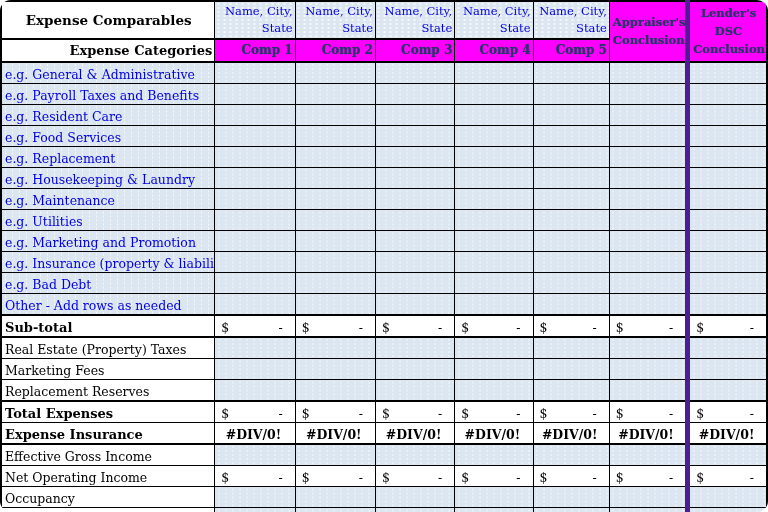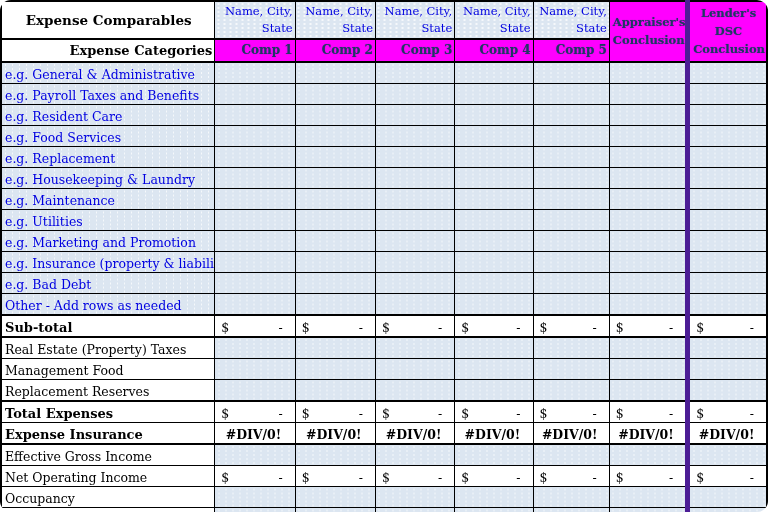--- a/index.html
+++ b/index.html
@@ -263,21 +263,21 @@
           <td>Real Estate (Property) Taxes</td>
           <td class="cell-blue"></td>
           <td class="cell-blue"></td>
           <td class="cell-blue"></td>
           <td class="cell-blue"></td>
           <td class="cell-blue"></td>
           <td class="cell-blue"></td>
           <td class="thickL cell-blue"></td>
         </tr>
         <tr>
-          <td>Management Food</td>
+          <td>Marketing Fees</td>
           <td class="cell-blue"></td>
           <td class="cell-blue"></td>
           <td class="cell-blue"></td>
           <td class="cell-blue"></td>
           <td class="cell-blue"></td>
           <td class="cell-blue"></td>
           <td class="thickL cell-blue"></td>
         </tr>
         <tr>
           <td>Replacement Reserves</td>

